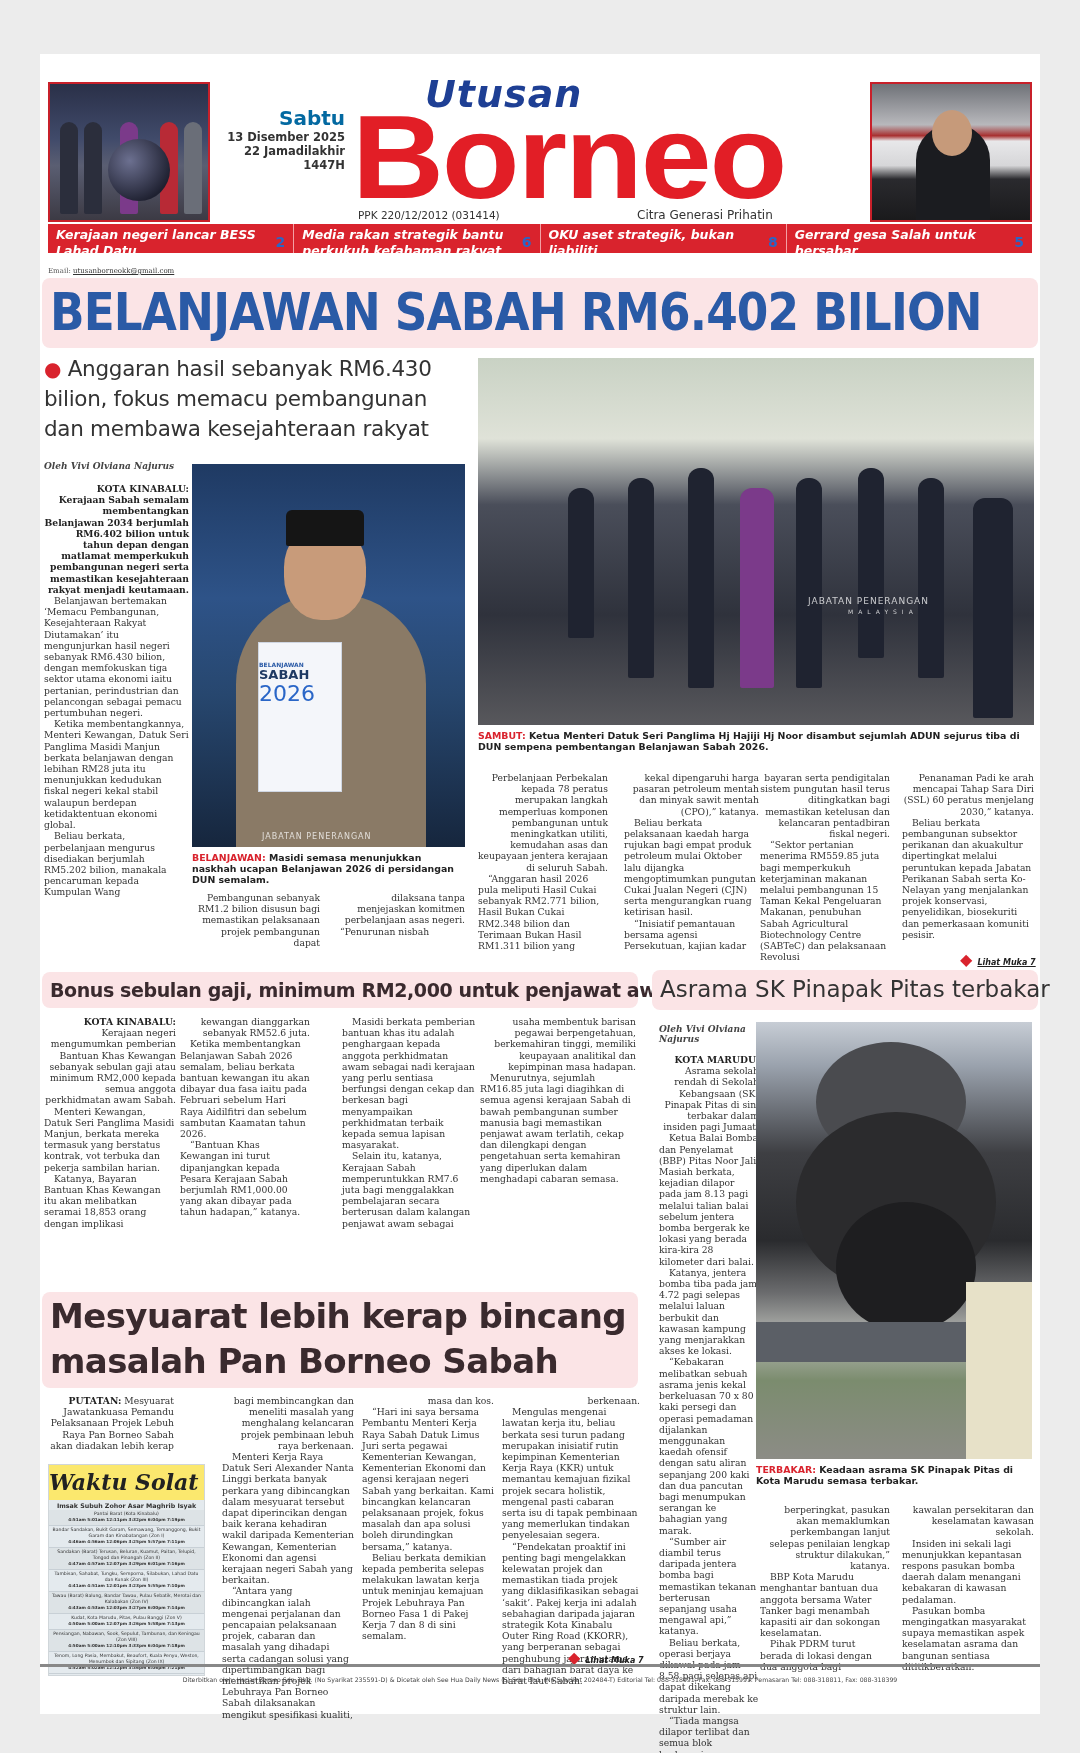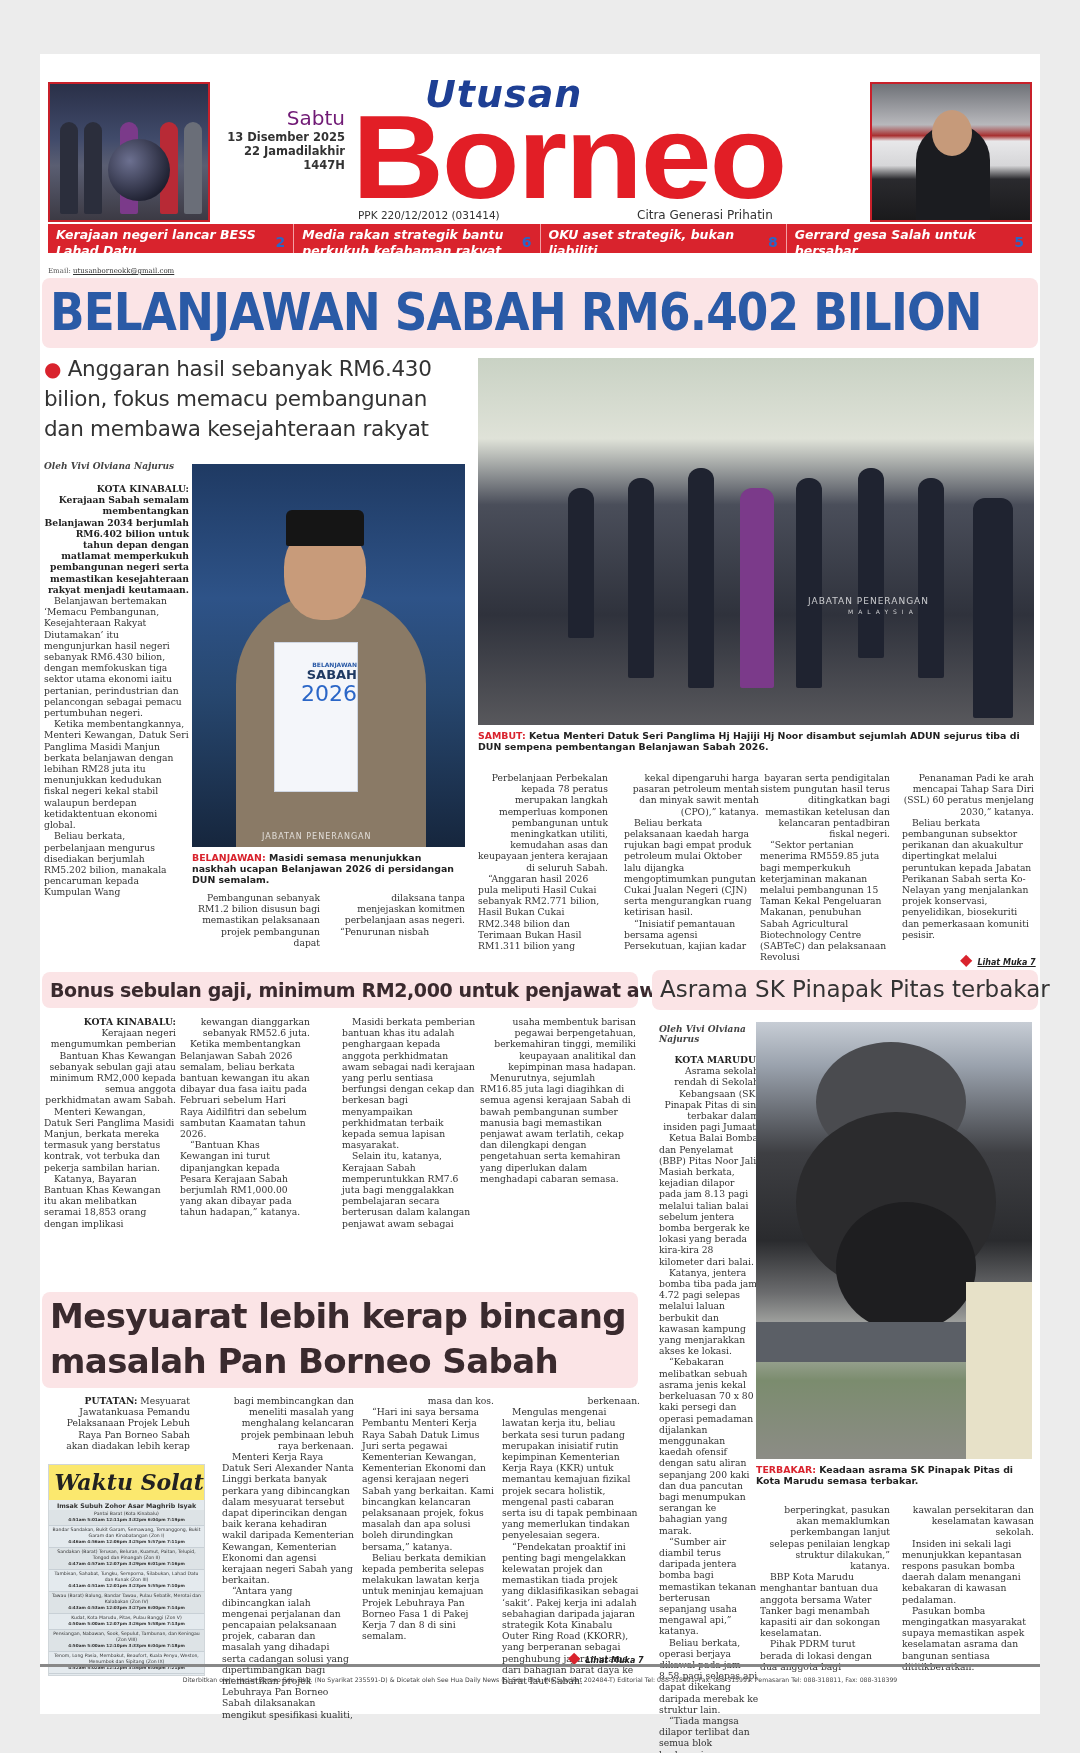--- a/index.html
+++ b/index.html
@@ -14,21 +14,21 @@
     background: linear-gradient(180deg,#2a3048 0%,#404a6a 40%,#5a5e72 60%,#3c3a44 100%); }
   .photo-right { left: 830px; top: 28px; width: 162px; height: 140px;
     background: linear-gradient(180deg,#6f7278 0%,#b8b8bc 30%,#a83030 38%,#e8e8ea 42%,#d6d6d8 60%,#2a2a2e 70%,#1a1a1c 100%); }
   .ball { position: absolute; left: 58px; top: 55px; width: 62px; height: 62px; border-radius: 50%;
     background: radial-gradient(circle at 35% 35%, #6c7090, #1e2030 75%); }
   .person { position: absolute; bottom: 6px; width: 18px; height: 92px; border-radius: 9px 9px 2px 2px; background: #2b2e3c; }
   .coach { position: absolute; left: 44px; top: 40px; width: 74px; height: 100px; border-radius: 36px 36px 4px 4px; background: #1b1c20; }
   .coach-head { position: absolute; left: 60px; top: 26px; width: 40px; height: 46px; border-radius: 50%; background: #c69a7a; }
 
   .dateblk { left: 170px; top: 52px; width: 135px; text-align: right; font-family: "DejaVu Sans", sans-serif; }
-  .day { font-size: 20px; font-weight: normal; color: #701a75; }
+  .day { font-size: 20px; font-weight: bold; color: #0369a1; }
   .date1, .date2 { font-size: 11.5px; font-weight: bold; color: #333; line-height: 14px; }
 
   .brand-top { left: 385px; top: 18px; font-family: "DejaVu Sans", sans-serif; font-style: italic; font-weight: bold;
     font-size: 38px; color: #1e3f94; letter-spacing: 1px; }
   .brand-main { left: 312px; top: 44px; font-family: "Liberation Sans", sans-serif; font-weight: bold;
     font-size: 118px; line-height: 118px; color: #e21e26; letter-spacing: -2px; transform: scaleX(1.08); transform-origin: left top; }
   .ppk { left: 318px; top: 155px; font-family: "DejaVu Sans", sans-serif; font-size: 10.5px; color: #333; }
   .tagline { left: 597px; top: 154px; font-family: "DejaVu Sans", sans-serif; font-size: 12px; color: #333; }
 
   
@@ -53,21 +53,21 @@
   .col { font-size: 9.2px; line-height: 11.2px; color: #333; }
   .col b { color: #222; }
   .col p { text-indent: 10px; }
   .col p.first { text-indent: 0; text-align: right; }
 
   .img-masidi { left: 152px; top: 410px; width: 273px; height: 383px;
     background: linear-gradient(180deg,#1f3a63 0%,#2e5388 35%,#27476f 60%,#16263d 100%); overflow: hidden; }
   .masidi-body { position: absolute; left: 44px; top: 130px; width: 190px; height: 260px; border-radius: 90px 90px 0 0; background: #8a7a66; }
   .masidi-head { position: absolute; left: 92px; top: 60px; width: 82px; height: 96px; border-radius: 45%; background: #c89b7a; }
   .masidi-cap { position: absolute; left: 94px; top: 46px; width: 78px; height: 36px; border-radius: 6px 6px 2px 2px; background: #151515; }
-  .book { position: absolute; left: 66px; top: 178px; width: 84px; height: 150px; background: #f4f6fa; border: 1px solid #cfd6e2; text-align: right; font-family: "DejaVu Sans", sans-serif; margin-left: 16px; }
+  .book { position: absolute; left: 66px; top: 178px; width: 84px; height: 150px; background: #f4f6fa; border: 1px solid #cfd6e2; text-align: left; font-family: "DejaVu Sans", sans-serif; }
   .book-t1 { font-size: 6px; color: #2a5aa6; margin-top: 18px; font-weight: bold; }
   .book-t2 { font-size: 13px; color: #1f3a63; font-weight: bold; line-height: 14px; }
   .book-t3 { font-size: 22px; color: #2a66c7; font-weight: normal; line-height: 24px; }
   .watermark { position: absolute; font-family: "DejaVu Sans", sans-serif; font-size: 8px; color: rgba(255,255,255,0.75); letter-spacing: 1px; }
 
   .img-crowd { left: 438px; top: 304px; width: 556px; height: 367px;
     background: linear-gradient(180deg,#c9d2c4 0%,#dfe2d8 22%,#4a4e5a 40%,#2f323c 70%,#58585c 100%); overflow: hidden; }
   .fig { position: absolute; width: 26px; border-radius: 12px 12px 2px 2px; background: #1f2330; }
   .fig.m { background: #7b3a8a; }
 
@@ -80,21 +80,21 @@
   .sec-box { background: #fbe4e6; border-radius: 8px; }
   .sec-hl { font-family: "DejaVu Sans", sans-serif; font-weight: bold; color: #3a2a2e; white-space: nowrap; }
 
   .img-fire { left: 716px; top: 968px; width: 276px; height: 437px;
     background: linear-gradient(180deg,#c7cdd5 0%,#9aa2ad 10%,#3e3f43 30%,#2a2b2e 50%,#6b6c6e 62%,#b7b9b4 72%,#7b8c6e 82%,#8c8c86 100%); overflow: hidden; }
   .smoke { position: absolute; border-radius: 50%; background: #2b2b2d; }
   .roof { position: absolute; left: 0; top: 300px; width: 276px; height: 40px; background: #5b5f66; }
   .wall { position: absolute; left: 210px; top: 260px; width: 66px; height: 177px; background: #e7e1c8; }
 
   .waktu { left: 8px; top: 1410px; width: 157px; height: 212px; background: #e4eaee; border: 1px solid #d0d6da; overflow: hidden; }
-  .waktu-title { background: #fbe86e; text-align: right; font-family: "DejaVu Serif", serif; font-style: italic; font-weight: bold; font-size: 22px; color: #222; height: 35px; line-height: 35px; }
+  .waktu-title { background: #fbe86e; text-align: left; font-family: "DejaVu Serif", serif; font-style: italic; font-weight: bold; font-size: 22px; color: #222; height: 35px; line-height: 35px; }
   .waktu-head { text-align: center; font-family: "DejaVu Sans", sans-serif; font-weight: bold; font-size: 6.3px; color: #333; margin: 2px 0 1px; }
   .zone { text-align: center; font-family: "DejaVu Sans", sans-serif; font-size: 4.6px; line-height: 6px; color: #333; padding: 1px 2px 2px; border-bottom: 1px solid #c8d0d6; }
   .zone .t { font-weight: bold; font-size: 4.2px; }
   .zone:nth-child(odd) { background: #dde3e6; }
 
   .footer-rule { left: 0; top: 1610px; width: 1000px; height: 3px; background: #888; }
   .footer { left: 0; top: 1622px; width: 1000px; text-align: center; font-family: "DejaVu Sans", sans-serif; font-size: 6.2px; color: #444; }
 </style>
 </head>
 <body>
@@ -295,21 +295,21 @@
     <p>Insiden ini sekali lagi menunjukkan kepantasan respons pasukan bomba daerah dalam menangani kebakaran di kawasan pedalaman.</p>
     <p>Pasukan bomba mengingatkan masyarakat supaya memastikan aspek keselamatan asrama dan bangunan sentiasa dititikberatkan.</p>
   </div>
 
   <div class="abs sec-box" style="left:2px;top:1238px;width:596px;height:96px"></div>
   <div class="abs sec-hl" style="left:10px;top:1240px;font-size:34px;line-height:45px;letter-spacing:-0.6px">
     <div>Mesyuarat lebih kerap bincang</div>
     <div>masalah Pan Borneo Sabah</div>
   </div>
 
-  <div class="abs col" style="left:20px;top:1341px;width:130px">
+  <div class="abs col" style="left:4px;top:1341px;width:130px">
     <p class="first"><b>PUTATAN:</b> <span>Mesyuarat Jawatankuasa Pemandu Pelaksanaan Projek Lebuh Raya Pan Borneo Sabah akan diadakan lebih kerap</span></p>
   </div>
 
   <div class="abs waktu">
     <div class="waktu-title">Waktu Solat</div>
     <div class="waktu-head">Imsak Subuh Zohor Asar Maghrib Isyak</div>
     <div>
       <div class="zone">
           <div>Pantai Barat (Kota Kinabalu)</div>
           <div class="t">4:51am 5:01am 12:11pm 3:32pm 6:04pm 7:19pm</div>

